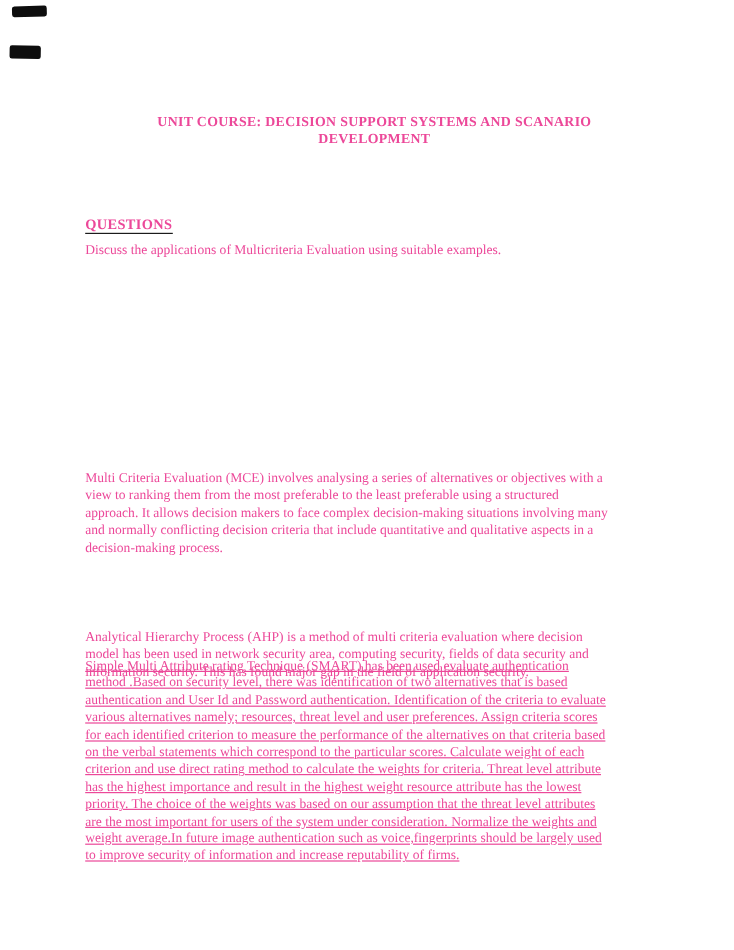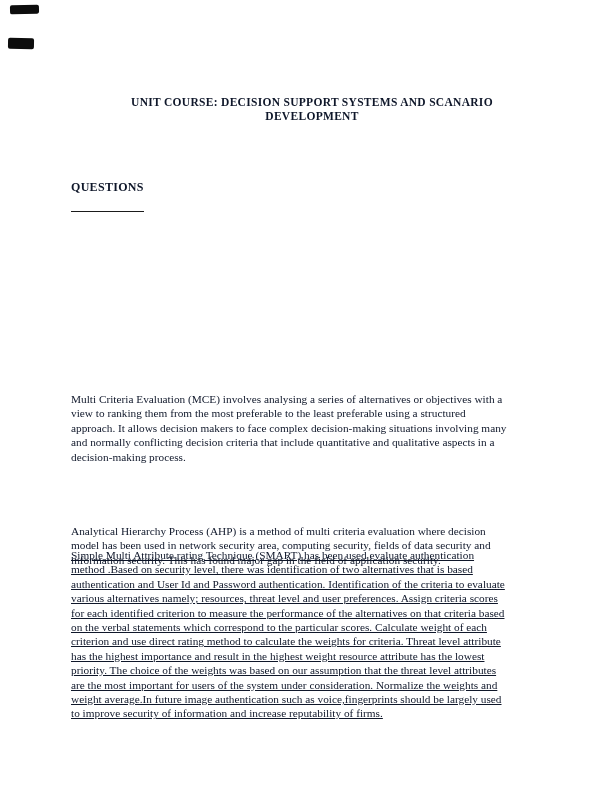--- a/index.html
+++ b/index.html
@@ -7,21 +7,21 @@
     padding: 0;
     background: #ffffff;
   }
   .page {
     position: relative;
     width: 609px;
     height: 792px;
     background: #ffffff;
     overflow: hidden;
     font-family: "Liberation Serif", "DejaVu Serif", serif;
-    color: #0f172a;
+    color: #ec4899;
   }
   .abs { position: absolute; }
   .scan-mark {
     position: absolute;
     background: #0d0d0d;
     border-radius: 2px;
   }
   .mark-top {
     left: 10px; top: 5px; width: 29px; height: 9px;
     transform: rotate(-1.5deg);
@@ -43,21 +43,21 @@
     left: 71px; top: 180px;
     font-size: 12px;
     font-weight: bold;
     line-height: 14.2px;
     letter-spacing: 0.3px;
   }
   .questions-heading .underlined,
   .section-heading .underlined {
     display: inline-block;
     border-bottom: 1.5px solid #1b1b1b;
-    padding-bottom: 17px;
+    padding-bottom: 0;
   }
   .question-text {
     left: 71px; top: 202px;
     font-size: 11.3px;
     line-height: 14.4px;
     white-space: pre;
   }
   .body-paragraph {
     left: 71px;
     font-size: 11.3px;
@@ -83,20 +83,21 @@
 
   <div class="scan-mark mark-top"></div>
 
   <div class="scan-mark mark-bottom"></div>
 
   <div class="abs doc-title">UNIT COURSE: DECISION SUPPORT SYSTEMS AND SCANARIO
 DEVELOPMENT</div>
 
   <div class="abs questions-heading"><span class="underlined">QUESTIONS</span></div>
 
+  <div class="abs question-text">Discuss the applications of Multicriteria Evaluation using suitable examples.</div>
 
   <div class="abs body-paragraph intro-paragraph">Multi Criteria Evaluation (MCE) involves analysing a series of alternatives or objectives with a
 view to ranking them from the most preferable to the least preferable using a structured
 approach. It allows decision makers to face complex decision-making situations involving many
 and normally conflicting decision criteria that include quantitative and qualitative aspects in a
 decision-making process.</div>
 
 
   <div class="abs body-paragraph ahp-paragraph">Analytical Hierarchy Process (AHP) is a method of multi criteria evaluation where decision
 model has been used in network security area, computing security, fields of data security and

